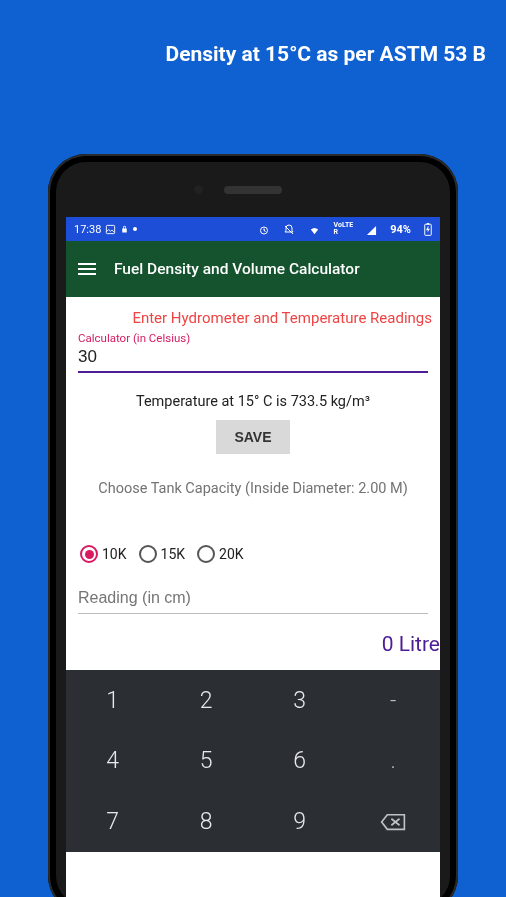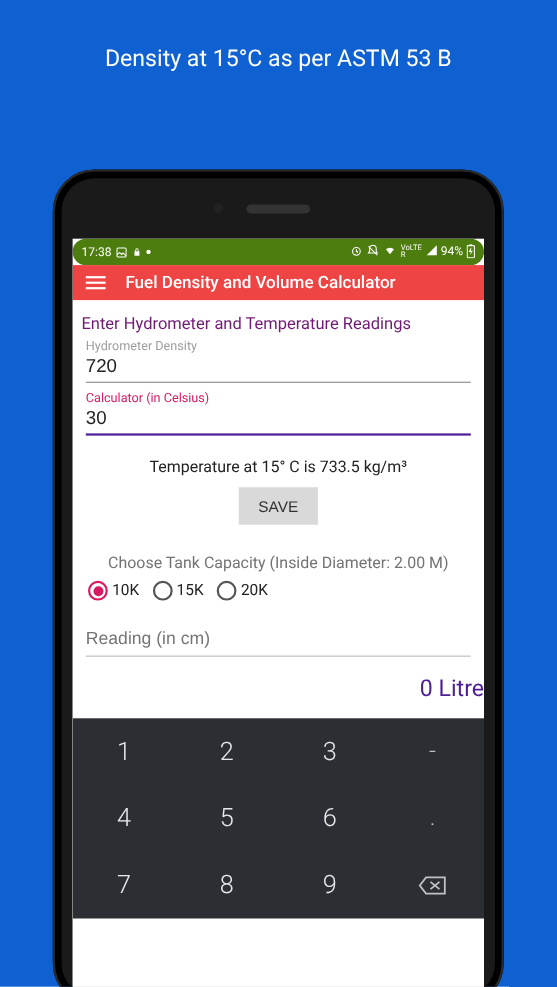--- a/index.html
+++ b/index.html
@@ -6,23 +6,23 @@
   body {
     font-family: Roboto, -apple-system, sans-serif;
     background: #0f60d1;
     width: 506px;
     height: 897px;
     overflow: hidden;
     position: relative;
   }
   .page-title {
     color: #fff;
-    text-align: center;
+    text-align: right;
     font-size: 21px;
-    font-weight: 400;
+    font-weight: 700;
     padding: 42px 20px 0;
   }
   .phone-frame {
     position: absolute;
     left: 50%;
     transform: translateX(-50%);
     top: 154px;
     width: 410px;
     height: 760px;
     background: #000;
@@ -52,56 +52,55 @@
   }
   .screen {
     position: absolute;
     top: 55px; left: 10px; right: 10px; bottom: 0;
     background: #fff;
     display: flex;
     flex-direction: column;
     overflow: hidden;
   }
   .status-bar {
-    background: #4d7c0f;
+    background: #1d4ed8;
     color: #fff;
     height: 24px;
     display: flex;
     align-items: center;
     justify-content: space-between;
     padding: 0 8px;
     font-size: 11px;
-    border-radius: 12px;
   }
   .status-left { display:flex; align-items:center; gap:4px; }
-  .status-right { display:flex; align-items:flex-start; gap:3px; }
+  .status-right { display:flex; align-items:flex-end; gap:13px;font-weight:bold; }
   .status-icon { display:inline-flex; }
   .app-bar {
-    background: #ef4444;
+    background: #14532d;
     color: #fff;
-    height: 32px;
+    height: 56px;
     display: flex;
     align-items: center;
     padding: 0 12px;
     gap: 18px;
   }
   .hamburger { display:flex; flex-direction:column; gap:3px; cursor:pointer; }
   .hamburger span { width:18px; height:2px; background:#fff; }
   .app-title { font-size: 15.5px; font-weight: 500; white-space: nowrap; }
   .content {
     flex: 1;
     background: #fff;
     display: flex;
     flex-direction: column;
     overflow: hidden;
   }
   .section-heading {
-    text-align: left;
+    text-align: right;
     font-size: 15px;
-    color: #701a75;
+    color: #ef4444;
     padding: 12px 8px 4px;
   }
   .field {
     padding: 0 12px 6px;
   }
   .field-label {
     font-size: 11.5px;
     color: #9e9e9e;
   }
   .field-label.active { color: #d81b60; }
@@ -123,41 +122,42 @@
     padding: 14px 8px 10px;
   }
   .save-row { text-align:center; padding-bottom: 14px; }
   .save-btn {
     background: #d9d9d9;
     border: none;
     padding: 9px 18px;
     font-size: 14px;
     color: #333;
     cursor: pointer;
-    font-weight: 400;
+    font-weight: 700;
   }
   .tank-heading {
     text-align: center;
     font-size: 14.5px;
     color: #737373;
     padding: 12px 6px 8px;
   }
   .radio-row {
     display: flex;
     gap: 12px;
     padding: 0 14px 16px;
     align-items: center;
   }
   .radio-item {
     display: flex;
     align-items: center;
     gap: 4px;
     font-size: 14px;
     color: #222;
     cursor: pointer;
+    margin-top: 40px;
   }
   .radio-circle {
     width: 18px; height: 18px;
     border: 2px solid #555;
     border-radius: 50%;
     display: flex; align-items:center; justify-content:center;
   }
   .radio-circle.selected { border-color: #d81b60; }
   .radio-dot {
     width: 9px; height: 9px;
@@ -266,24 +266,20 @@
           <span></span>
             <span></span>
             <span></span>
         </div>
         <div class="app-title">Fuel Density and Volume Calculator</div>
       </div>
 
       <div class="content">
         <div class="section-heading">Enter Hydrometer and Temperature Readings</div>
 
-        <div class="field">
-          <div class="field-label">Hydrometer Density</div>
-          <input class="field-input" value="720" style="">
-        </div>
 
         <div class="field">
           <div class="field-label active">Calculator (in Celsius)</div>
           <input class="field-input active" value="30" style="">
         </div>
 
         <div class="result-text">Temperature at 15° C is 733.5 kg/m³</div>
 
         <div class="save-row">
           <button class="save-btn">SAVE</button>

